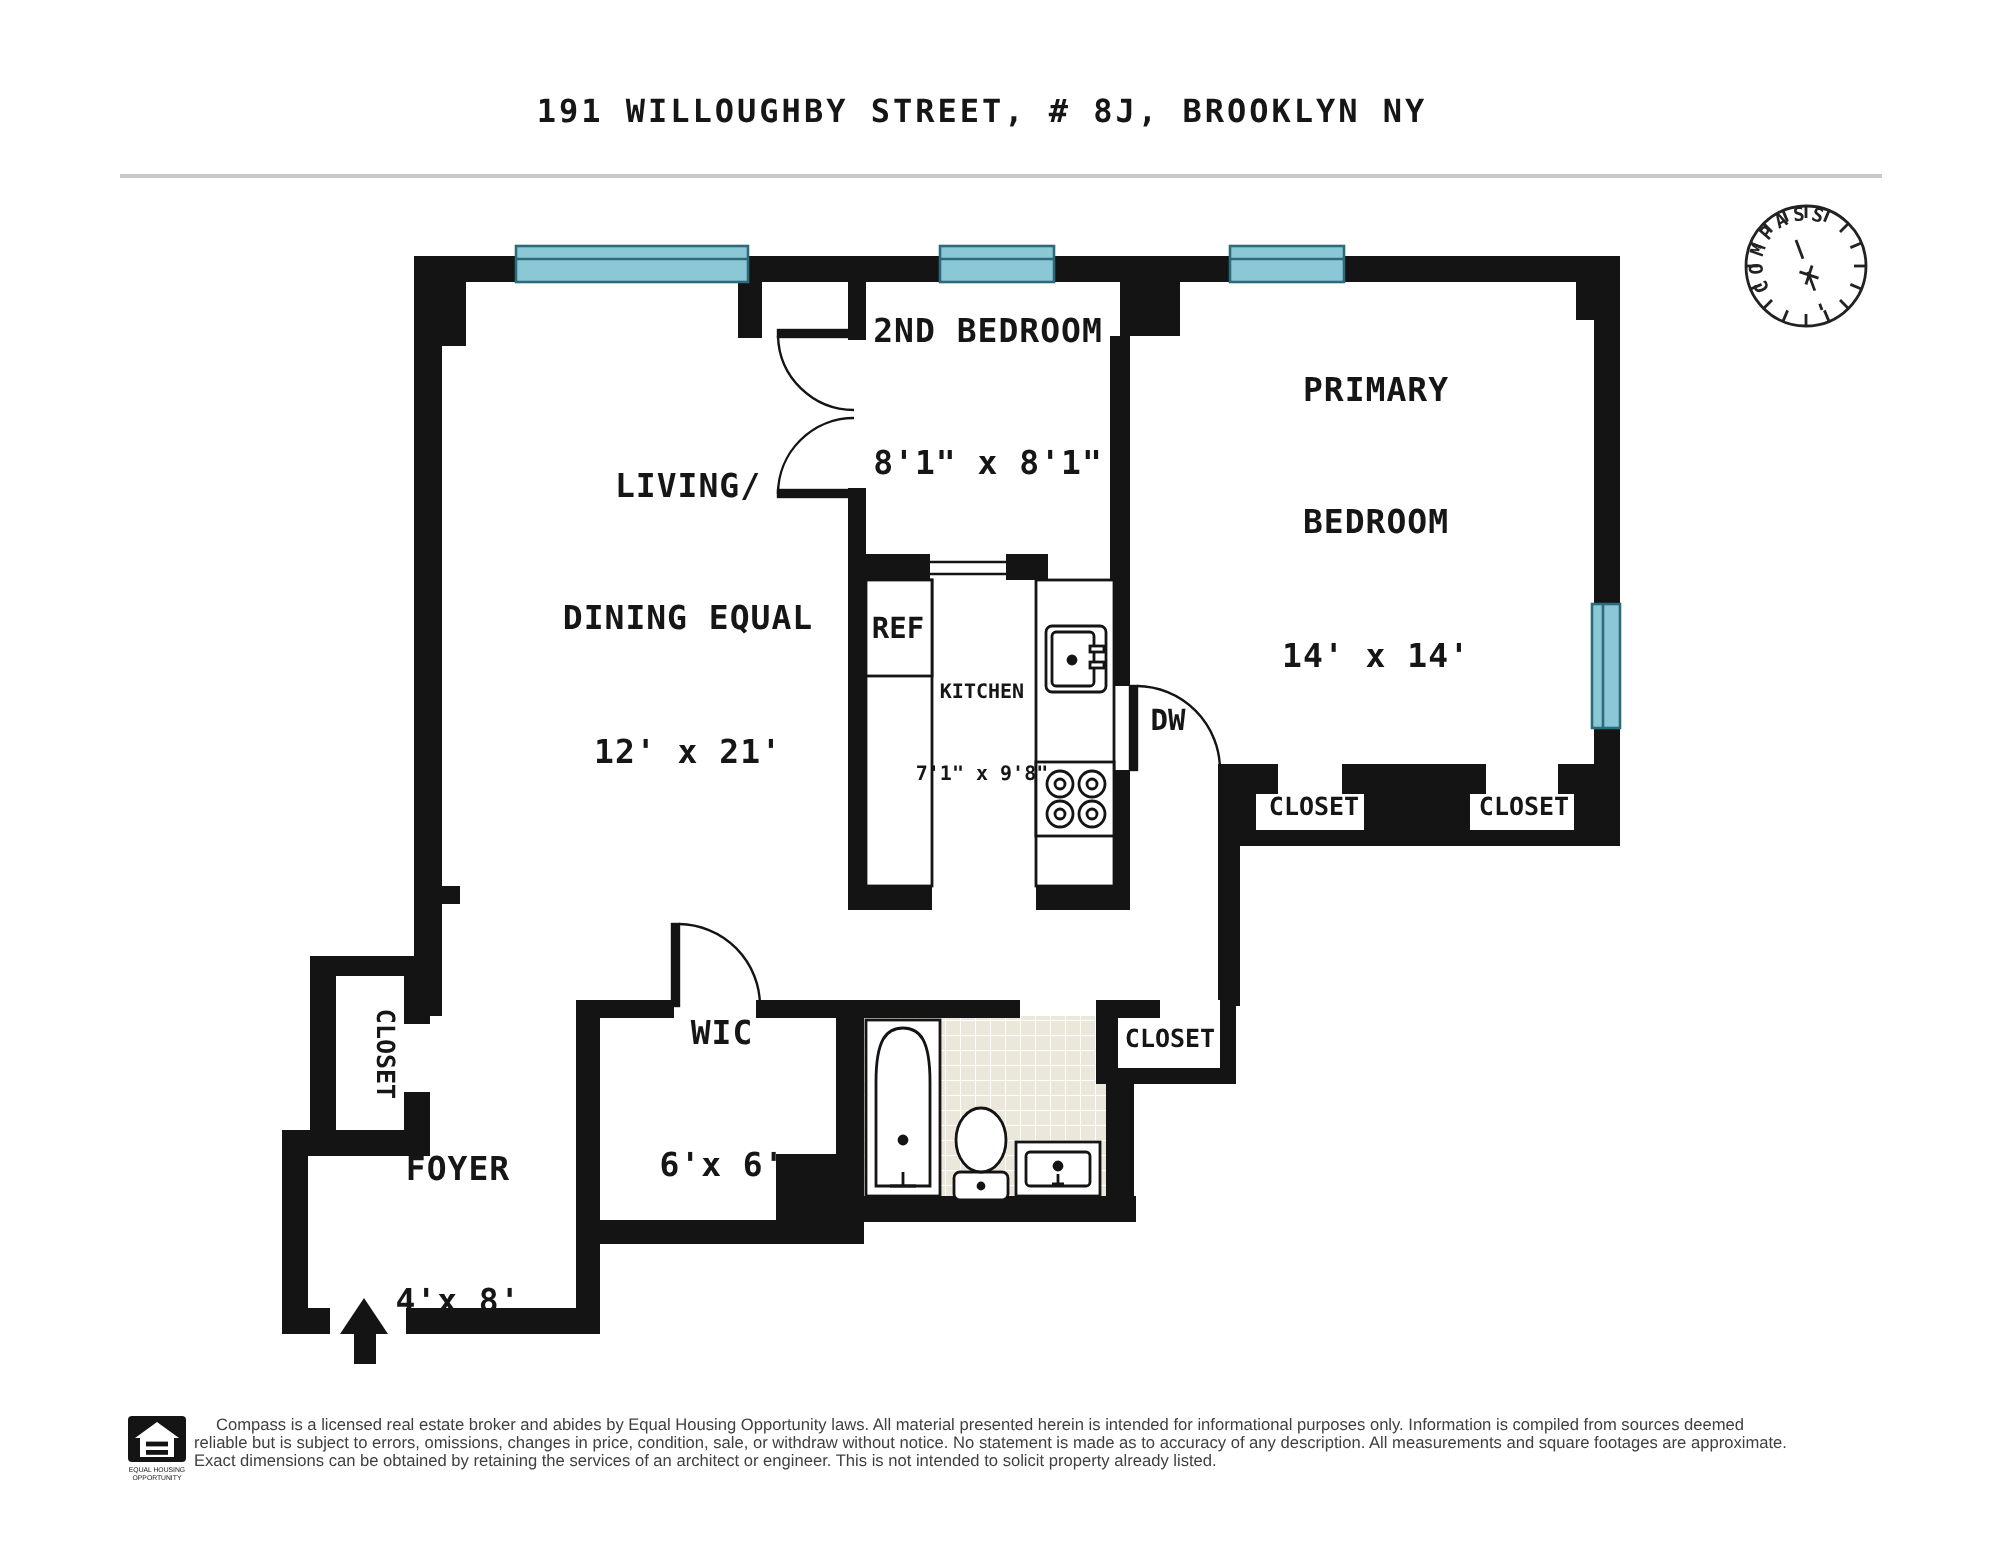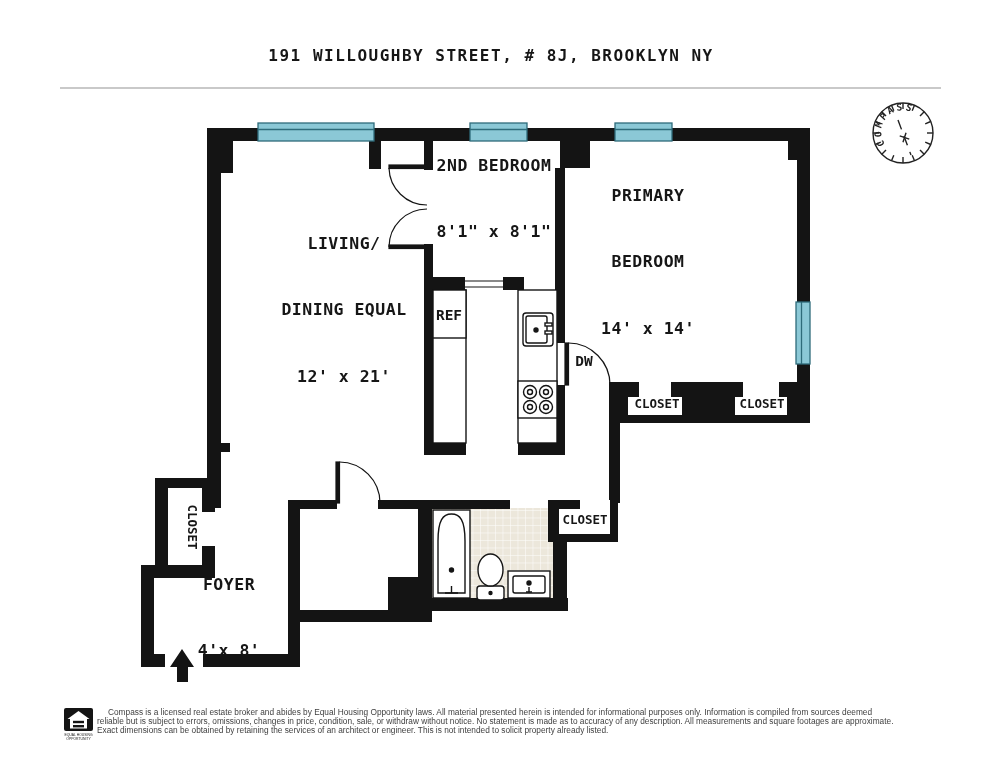--- a/index.html
+++ b/index.html
@@ -199,24 +199,32 @@
 
   <div class="lbl rm" style="left:320px;top:310px;margin-left:24px;">
     <div>LIVING/</div>
     <div>DINING EQUAL</div>
     <div>12' x 21'</div>
   </div>
   <div class="lbl rm" style="left:494px;top:199px;">
     <div>2ND BEDROOM</div>
     <div>8'1" x 8'1"</div>
   </div>
-  <div class="lbl rm" style="left:648px;top:262px;">
+  <div class="lbl rm" style="left:688px;top:262px;">
     <div>PRIMARY</div>
     <div>BEDROOM</div>
     <div>14' x 14'</div>
+  </div>
+  <div class="lbl xs" style="left:491px;top:367px;">
+    <div>KITCHEN</div>
+    <div>7'1" x 9'8"</div>
+  </div>
+  <div class="lbl rm" style="left:361px;top:550px;">
+    <div>WIC</div>
+    <div>6'x 6'</div>
   </div>
   <div class="lbl rm" style="left:229px;top:618px;">
     <div>FOYER</div>
     <div>4'x 8'</div>
   </div>
   <div class="lbl sm" style="left:657px;top:404px;">CLOSET</div>
   <div class="lbl sm" style="left:762px;top:404px;">CLOSET</div>
   <div class="lbl sm" style="left:585px;top:520px;">CLOSET</div>
   <div class="lbl sm rot90" style="left:192px;top:527px;">CLOSET</div>
   <div class="lbl appl" style="left:449px;top:316px;">REF</div>

